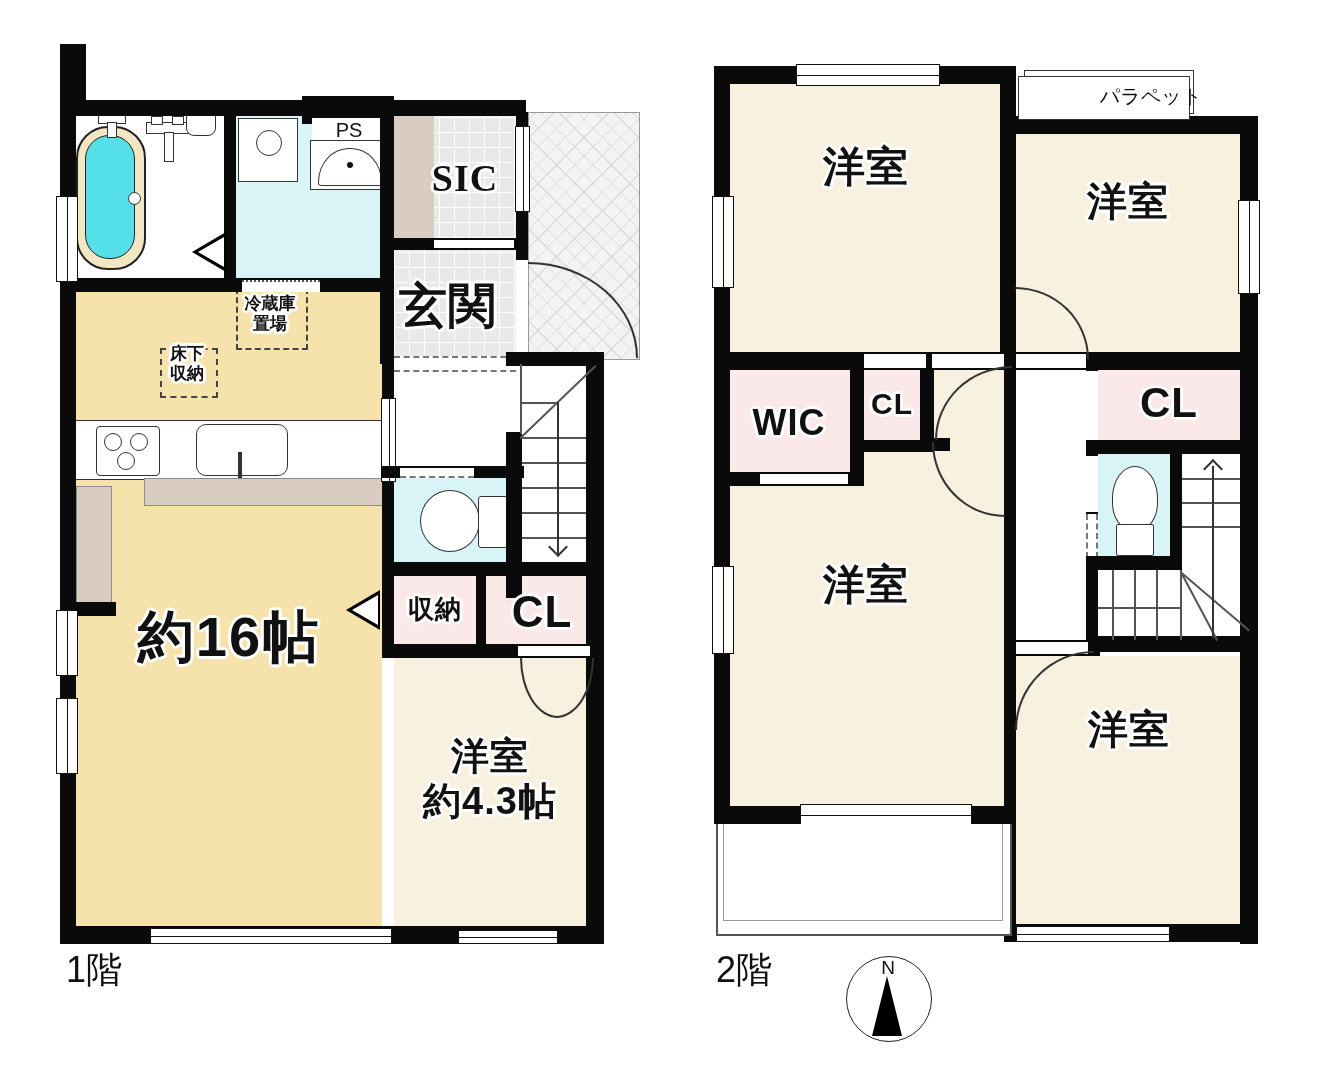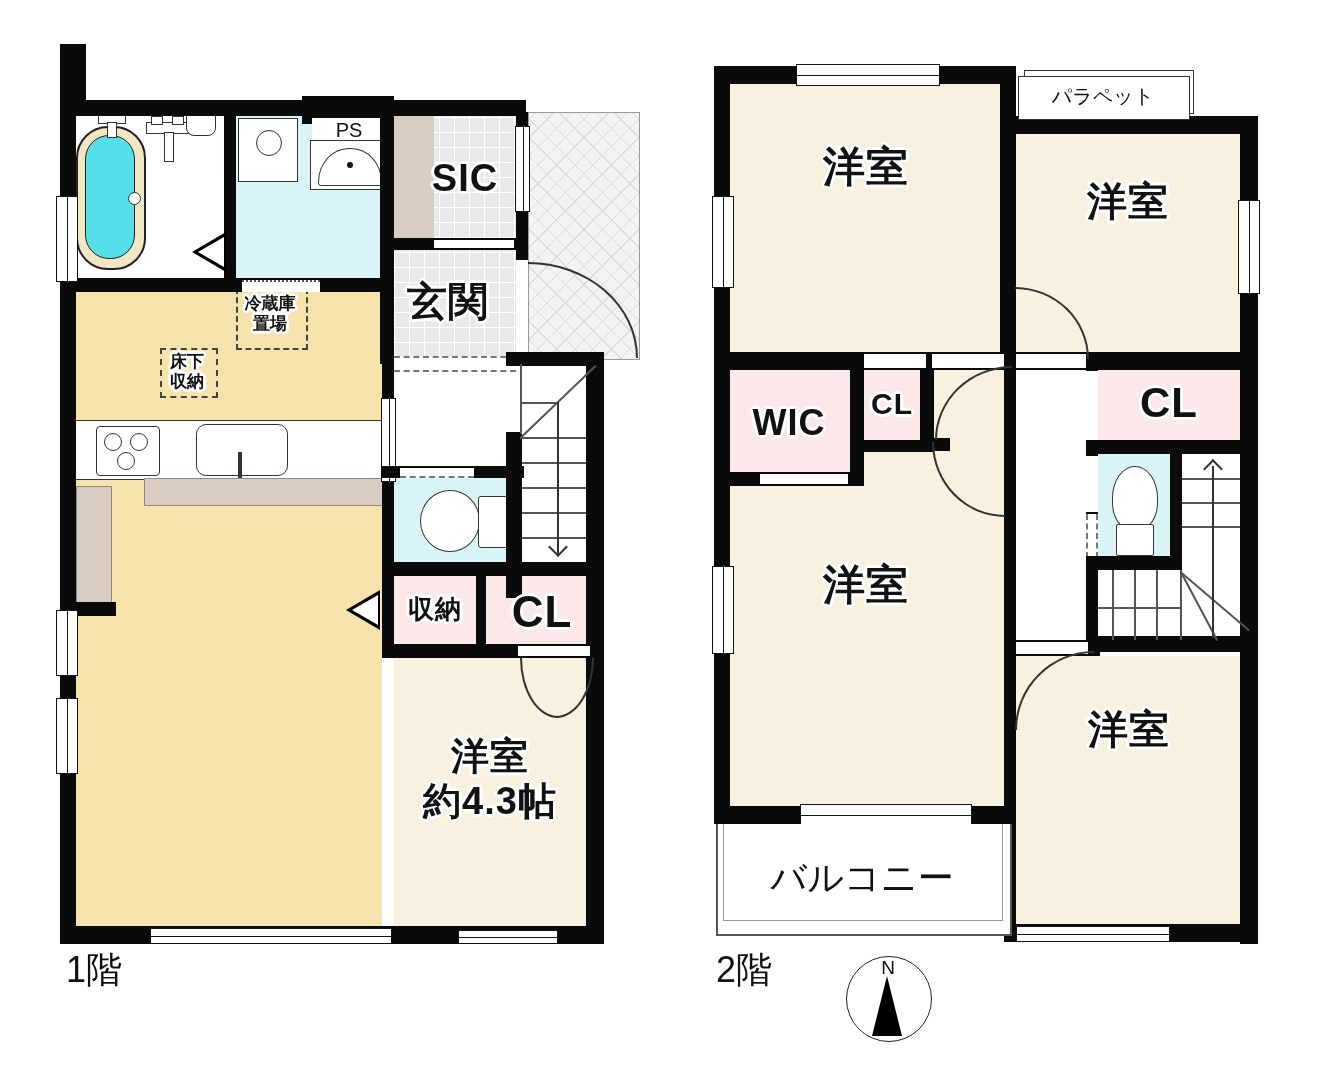--- a/index.html
+++ b/index.html
@@ -144,33 +144,34 @@
   <div class="arc arc-tr" style="left:528px;top:262px;width:108px;height:94px;"></div>
   <div class="arc arc-bl" style="left:520px;top:658px;width:36px;height:58px;"></div>
   <div class="arc arc-br" style="left:556px;top:658px;width:36px;height:58px;"></div>
   <div class="tri-out" style="left:192px;top:232px;"></div>
   <div class="tri-in" style="left:198px;top:237px;"></div>
   <div class="tri-out" style="left:346px;top:590px;"></div>
   <div class="tri-in" style="left:352px;top:595px;"></div>
 
   <div class="plain" style="left:312px;top:119px;width:74px;font-size:20px;">
     <span>PS</span></div>
-  <div class="lbl" style="left:414px;top:156px;width:102px;font-size:38px;">
+  <div class="lbl" style="left:414px;top:156px;width:102px;font-size:38px;font-family:Liberation Serif, serif;">
     <span>SIC</span></div>
-  <div class="lbl" style="left:394px;top:278px;width:108px;font-size:40px;">
+  <div class="lbl" style="left:394px;top:278px;width:108px;font-size:48px;">
     <span>玄関</span></div>
   <div class="lbl" style="left:226px;top:294px;width:88px;font-size:17px;letter-spacing:0;">
     <div>冷蔵庫</div>
     <div>置場</div>
     </div>
-  <div class="lbl" style="left:152px;top:352px;width:70px;font-size:17px;letter-spacing:0;">
+  <div class="lbl" style="left:152px;top:344px;width:70px;font-size:17px;letter-spacing:0;">
     <div>床下</div>
     <div>収納</div>
     </div>
   <div class="lbl" style="left:76px;top:604px;width:306px;font-size:64px;letter-spacing:2px;">
+    <div style="font-size:56px;">約16帖</div>
     </div>
   <div class="lbl" style="left:394px;top:594px;width:82px;font-size:26px;">
     <span>収納</span></div>
   <div class="lbl" style="left:486px;top:586px;width:112px;font-size:44px;">
     <span>CL</span></div>
   <div class="lbl" style="left:394px;top:734px;width:192px;font-size:38px;">
     <div>洋室</div>
     <div>約4.3帖</div>
     </div>
   <div class="plain" style="left:66px;top:950px;font-size:36px;font-weight:normal;">
@@ -245,42 +246,40 @@
   <div class="arc arc-tl" style="left:935px;top:366px;width:75px;height:72px;"></div>
   <div class="arc arc-bl" style="left:932px;top:442px;width:71px;height:73px;"></div>
   <div class="arc arc-tr" style="left:1015px;top:287px;width:72px;height:70px;"></div>
   <div class="arc arc-tl" style="left:1015px;top:651px;width:77px;height:77px;"></div>
 
   <div class="abs" style="left:1024px;top:70px;width:168px;height:42px;background:#fff;border:1.5px solid #333;"></div>
   <div class="abs" style="left:1018px;top:76px;width:170px;height:42px;background:#fff;border:1.5px solid #333;"></div>
   <div class="abs" style="left:716px;top:824px;width:292px;height:110px;background:#fff;border:2px solid #555;border-top:none;"></div>
   <div class="abs" style="left:723px;top:824px;width:278px;height:96px;border:1px solid #999;border-top:none;"></div>
 
-  <div class="plain" style="left:1018px;top:85px;width:170px;font-size:20px;font-weight:normal;">
+  <div class="plain" style="left:1018px;top:85px;width:170px;font-size:20px;font-weight:normal;padding-left:48px;">
     <span>パラペット</span></div>
   <div class="lbl" style="left:730px;top:142px;width:272px;font-size:42px;">
     <div>洋室</div>
     </div>
   <div class="lbl" style="left:1014px;top:178px;width:228px;font-size:40px;">
     <div>洋室</div>
     </div>
   <div class="lbl" style="left:728px;top:402px;width:122px;font-size:36px;">
     <span>WIC</span></div>
   <div class="lbl" style="left:860px;top:386px;width:64px;font-size:30px;">
     <span>CL</span></div>
   <div class="lbl" style="left:1098px;top:378px;width:142px;font-size:42px;">
     <span>CL</span></div>
   <div class="lbl" style="left:728px;top:560px;width:276px;font-size:42px;">
     <div>洋室</div>
     </div>
   <div class="lbl" style="left:1016px;top:706px;width:226px;font-size:40px;">
     <div>洋室</div>
     </div>
-  <div class="plain" style="left:716px;top:858px;width:292px;font-size:36px;">
-    <span>バルコニー</span></div>
   <div class="plain" style="left:716px;top:950px;font-size:36px;font-weight:normal;">
     <span>2階</span></div>
 
   <div class="abs" style="left:846px;top:956px;width:84px;height:84px;border:1.5px solid #222;border-radius:50%;background:#fff;"></div>
   <div class="plain" style="left:846px;top:958px;width:84px;font-size:19px;">
     <span>N</span></div>
   <div class="abs" style="left:872px;top:976px;width:0;height:0;border-left:15px solid transparent;border-right:15px solid transparent;border-bottom:60px solid #000;"></div>
 
 </div>
 

